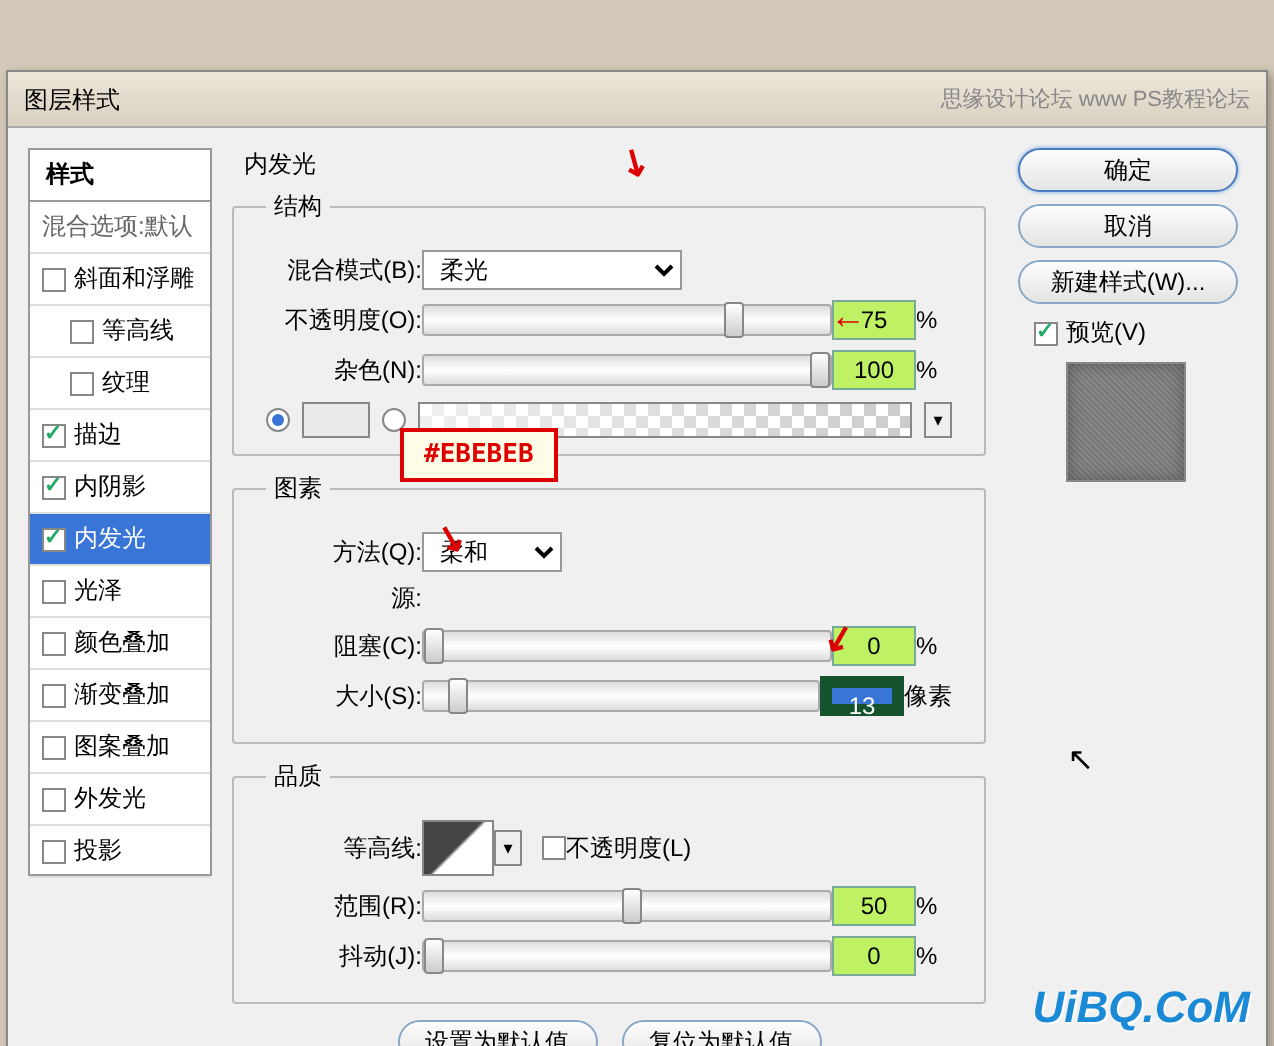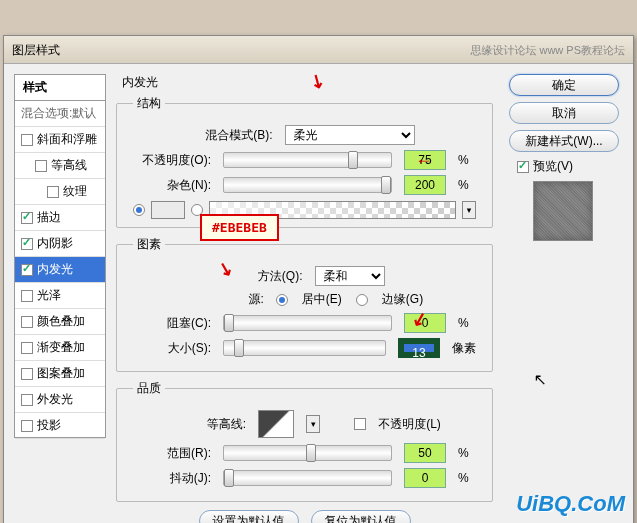--- a/index.html
+++ b/index.html
@@ -12,21 +12,21 @@
 .left-panel { width: 92px; }
 .style-header { background: #fff; border: 1px solid #999; border-bottom: none; padding: 4px 8px; font-weight: bold; }
 .style-list { background: #fff; border: 1px solid #999; height: 338px; }
 .style-item { padding: 4px 6px; border-bottom: 1px solid #ddd; display: flex; align-items: center; gap: 4px; cursor: pointer; }
 .style-item.dim { color: #666; }
 .style-item.selected { background: #3875d7; color: #fff; }
 .center-panel { flex: 1; padding: 0 10px; }
 .section-title { margin-bottom: 4px; padding-left: 6px; }
 fieldset { border: 1px solid #bbb; padding: 8px 16px; margin-bottom: 8px; border-radius: 2px; }
 legend { padding: 0 4px; }
-.row { display: flex; align-items: center; margin: 5px 0; gap: 12px; justify-content: center; }
+.row { display: flex; align-items: center; margin: 5px 0; gap: 0; }
 .label { width: 78px; text-align: right; }
 select { height: 20px; border: 1px solid #999; background: #fff; padding: 0 4px; }
 .slider { flex: 1; height: 16px; background: linear-gradient(to bottom,#ddd,#fff,#ddd); border: 1px solid #aaa; border-radius: 2px; position: relative; }
 .slider .thumb { position: absolute; top: -2px; width: 10px; height: 18px; background: linear-gradient(to bottom,#fff,#ccc); border: 1px solid #888; border-radius: 2px; }
 .numbox { width: 42px; height: 20px; border: 1px solid #7a9; background: #bef264; text-align: center; line-height: 18px; }
 .numbox.sel { background: #3875d7; color: #fff; border: 6px solid #14532d; }
 .pct { width: 18px; }
 .color-row { display: flex; align-items: center; gap: 6px; margin-top: 6px; }
 .swatch { width: 34px; height: 18px; background: #ebebeb; border: 1px solid #888; }
 .gradient { flex: 1; height: 18px; border: 1px solid #888; background: repeating-conic-gradient(#ccc 0 25%, #fff 0 50%) 0 0/12px 12px; position: relative; }
@@ -68,21 +68,21 @@
           </div>
         <div id="style-items">
             <div class="style-item">
               <span class="chk"></span>
               <span>斜面和浮雕</span>
             </div>
             <div class="style-item" style="padding-left: 20px;">
               <span class="chk"></span>
               <span>等高线</span>
             </div>
-            <div class="style-item" style="padding-left: 32px;">
+            <div class="style-item" style="padding-left: 20px;">
               <span class="chk"></span>
               <span>纹理</span>
             </div>
             <div class="style-item">
               <span class="chk on"></span>
               <span>描边</span>
             </div>
             <div class="style-item">
               <span class="chk on"></span>
               <span>内阴影</span>
@@ -134,46 +134,40 @@
               <div class="thumb" style="left:74%"></div>
             </div>
           <div class="numbox">75</div>
           <span class="pct">%</span>
         </div>
         <div class="row">
           <span class="label">杂色(N):</span>
           <div class="slider">
               <div class="thumb" style="left:calc(100% - 10px)"></div>
             </div>
-          <div class="numbox">200</div>
+          <div class="numbox">100</div>
           <span class="pct">%</span>
         </div>
         <div class="color-row">
           <span class="radio on"></span>
           <div class="swatch"></div>
           <span class="radio"></span>
           <div class="gradient"></div>
           <div class="dd">▾</div>
         </div>
       </fieldset>
 
       <fieldset>
         <legend>图素</legend>
         <div class="row">
           <span class="label">方法(Q):</span>
           <select style="width:70px"><option>柔和</option></select>
         </div>
         <div class="row">
           <span class="label">源:</span>
-          <div class="radio-row">
-            <span class="radio on"></span>
-            <span>居中(E)</span>
-            <span class="radio"></span>
-            <span>边缘(G)</span>
-          </div>
         </div>
         <div class="row">
           <span class="label">阻塞(C):</span>
           <div class="slider">
               <div class="thumb" style="left:0"></div>
             </div>
           <div class="numbox">0</div>
           <span class="pct">%</span>
         </div>
         <div class="row">

